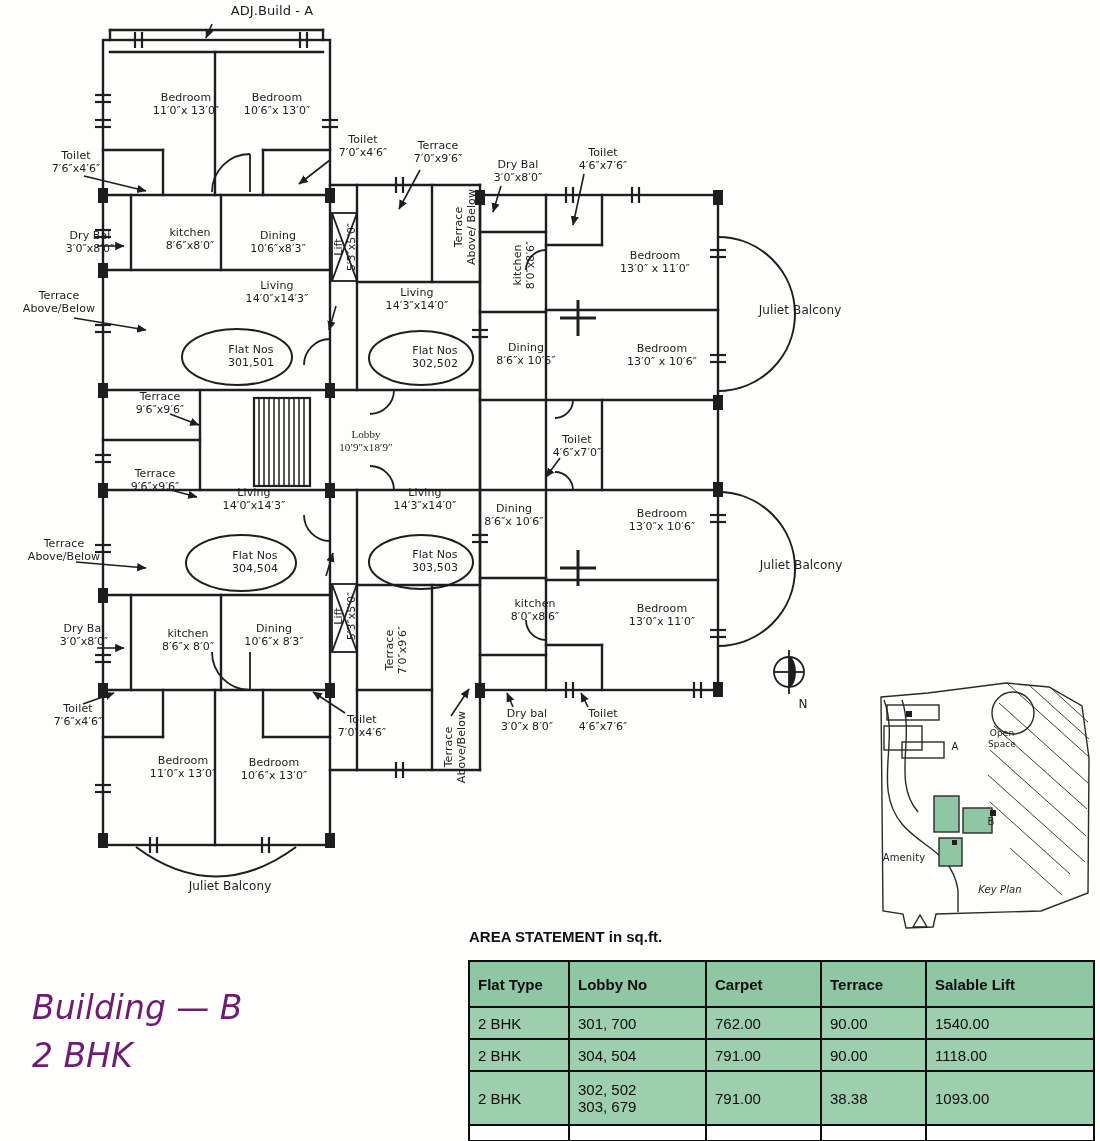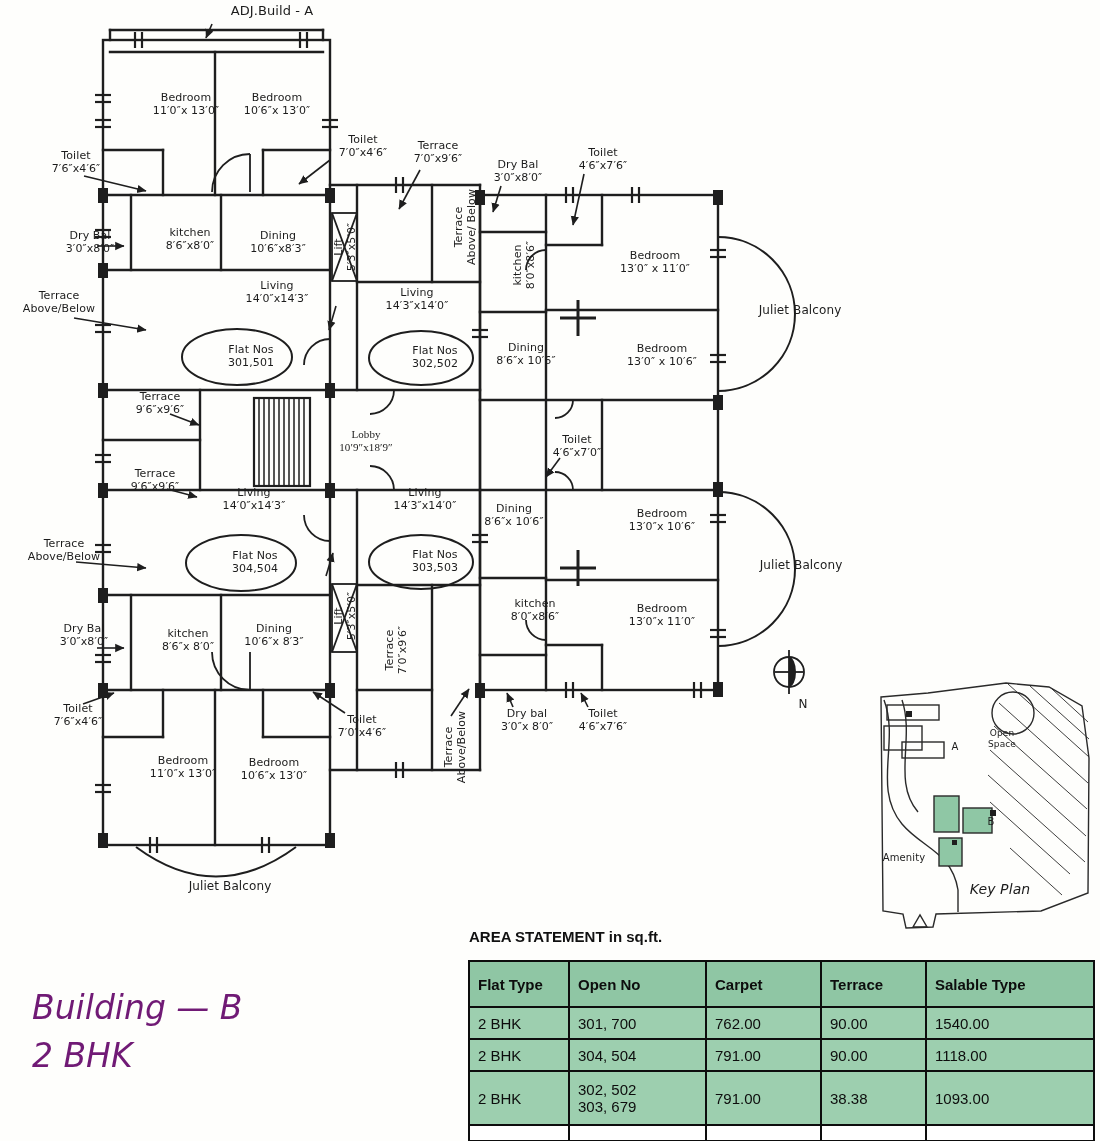--- a/index.html
+++ b/index.html
@@ -409,43 +409,43 @@
 11′0″x 13′0″</div>
       <div class="plan-label" style="left: 260px; top: 769px;">Bedroom
 10′6″x 13′0″</div>
       <div class="plan-label" style="left: 216px; top: 886px; font-size: 12px;">Juliet Balcony</div>
       <div class="plan-label" style="left: 789px; top: 704px; font-size: 12px;">N</div>
       <div class="plan-label" style="left: 988px; top: 739px; font-size: 9px;">Open
 Space</div>
       <div class="plan-label" style="left: 941px; top: 747px; font-size: 10px;">A</div>
       <div class="plan-label" style="left: 977px; top: 822px; font-size: 10px;">B</div>
       <div class="plan-label" style="left: 890px; top: 858px; font-size: 10px;">Amenity</div>
-      <div class="plan-label hand" style="left: 986px; top: 890px; font-size: 14px;">Key Plan</div>
+      <div class="plan-label hand" style="left: 986px; top: 890px; font-size: 10px;">Key Plan</div>
     </div>
 
   <div class="title-line" id="title-building">Building — B</div>
   <div class="title-line" id="title-type">2 BHK</div>
 
   <div class="area-title">AREA STATEMENT in sq.ft.</div>
 
   <table class="area">
     <colgroup>
       <col style="width:100px">
         <col style="width:137px">
         <col style="width:115px">
       <col style="width:105px">
         <col style="width:168px">
     </colgroup>
     <thead>
         <tr>
           <th>Flat Type</th>
-          <th>Open No</th>
+          <th>Lobby No</th>
           <th>Carpet</th>
           <th>Terrace</th>
-          <th>Salable Type</th>
+          <th>Salable Lift</th>
         </tr>
       </thead>
     <tbody>
         <tr>
           <td>2 BHK</td>
           <td>301, 700</td>
           <td>762.00</td>
           <td>90.00</td>
           <td>1540.00</td>
         </tr>

